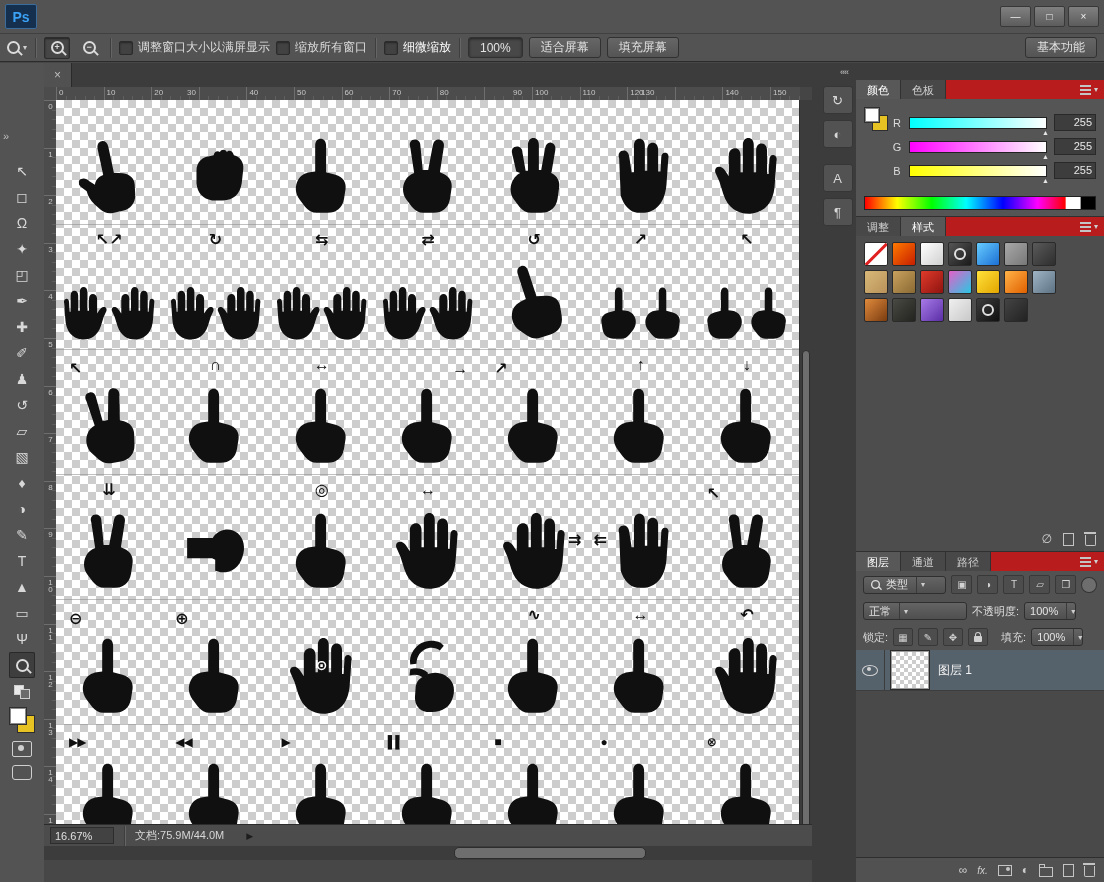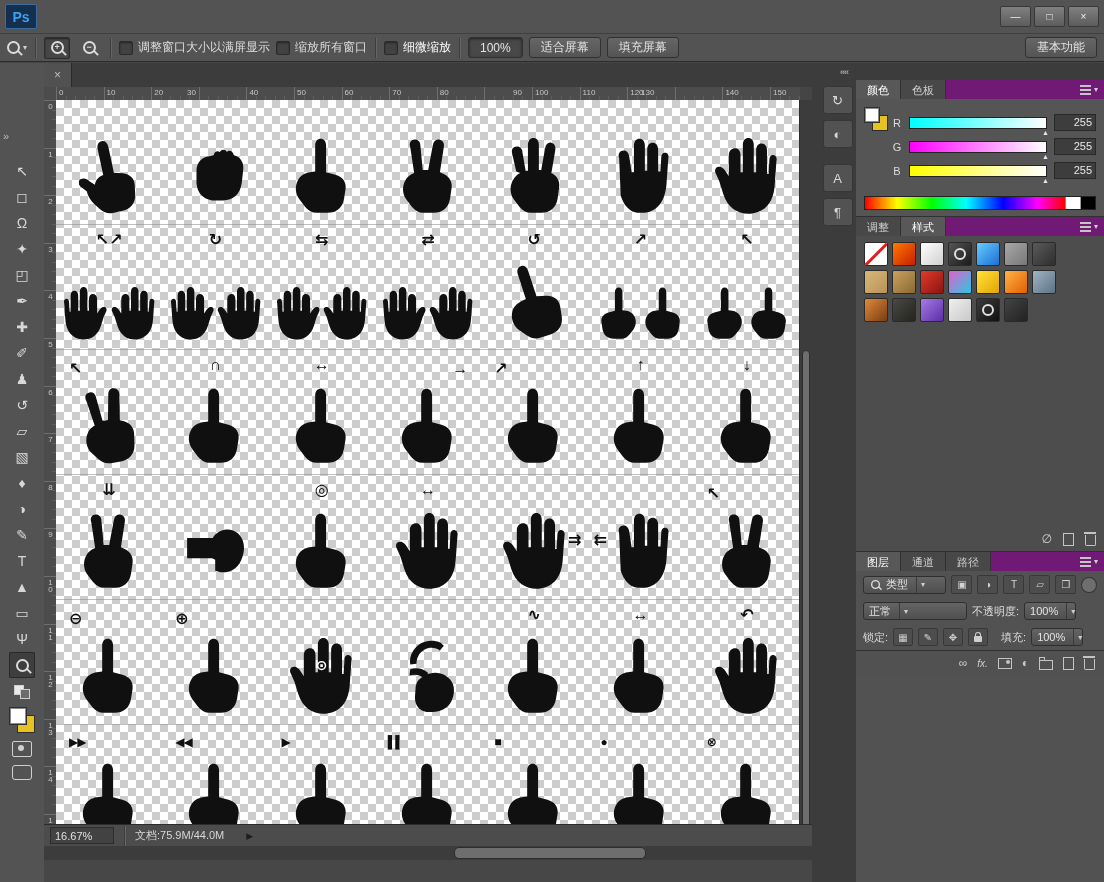--- a/index.html
+++ b/index.html
@@ -95,21 +95,21 @@
   .zoombox{width:54px;height:15px;border:1px solid #2d2d2d;background:#424242;display:flex;align-items:center;padding:0 4px;font-size:11px;color:#e0e0e0}
   .statarrow{color:#1d1d1d;font-size:9px;margin-left:14px}
 
   
   .dock{position:absolute;left:812px;top:63px;width:292px;bottom:0;background:#3c3c3c}
   .dock-collapse{position:absolute;left:28px;top:4px;color:#c9c9c9;font-size:9px;letter-spacing:-1px}
   .strip{position:absolute;left:7px;top:20px;width:37px;bottom:0;display:flex;flex-direction:column;align-items:center}
   .sicon{width:28px;height:26px;margin:3px 0;border:1px solid #363636;border-radius:3px;display:flex;align-items:center;justify-content:center;color:#d8d8d8;font-size:13px;background:#525252;flex:none}
   .sgap{height:10px}
   .panels{position:absolute;left:44px;top:17px;right:0;bottom:0;display:flex;flex-direction:column}
-  .ptabs{height:19px;display:flex;background:#701a75;align-items:stretch;flex:none}
+  .ptabs{height:19px;display:flex;background:#b91c1c;align-items:stretch;flex:none}
   .ptab{padding:3px 11px 2px;font-size:11px;color:#cfcfcf;background:#484848;border-right:1px solid #313131;display:flex;align-items:center}
   .ptab.active{background:#585858;color:#fff}
   .pmenu{margin-left:auto;display:flex;align-items:center;padding-right:6px;gap:3px}
   .mlines{width:11px;height:2px;background:#c4c4c4;box-shadow:0 4px 0 #c4c4c4,0 -4px 0 #c4c4c4}
 
   .colorbody{background:#555555;padding:8px 8px 6px;flex:none;border-bottom:1px solid #303030}
   .colrow{display:flex;align-items:center;gap:7px;margin:7px 0}
   .chlabel{width:10px;font-size:11px;color:#dcdcdc;text-align:center}
   .chbar{flex:1;height:10px;border:1px solid #222;position:relative}
   .chbar .sl{position:absolute;right:-3px;bottom:-8px;font-size:7px;color:#e6e6e6}
@@ -870,20 +870,29 @@
           <span class="lockbtn">✥</span>
           <span class="lockbtn">
               <span class="padlock"></span>
             </span>
           <span style="margin-left:8px">填充:</span>
           <div class="dropdown" style="width:52px">
             <span>100%</span>
             <span class="darr">▾</span>
           </div>
         </div>
+        <div id="layerList">
+            <div class="layer-row sel">
+              <div class="eyecell">
+                <i class="eye"></i>
+              </div>
+              <div class="thumb checker"></div>
+              <span class="lname">图层 1</span>
+            </div>
+          </div>
         <div class="layers-footer">
           <span class="glyphbtn">∞</span>
           <span class="fxlabel">fx.</span>
           <span class="maskic"></span>
           <span class="glyphbtn">◐</span>
           <span class="folder"></span>
           <span class="page"></span>
           <span class="trash"></span>
         </div>
       </div>

